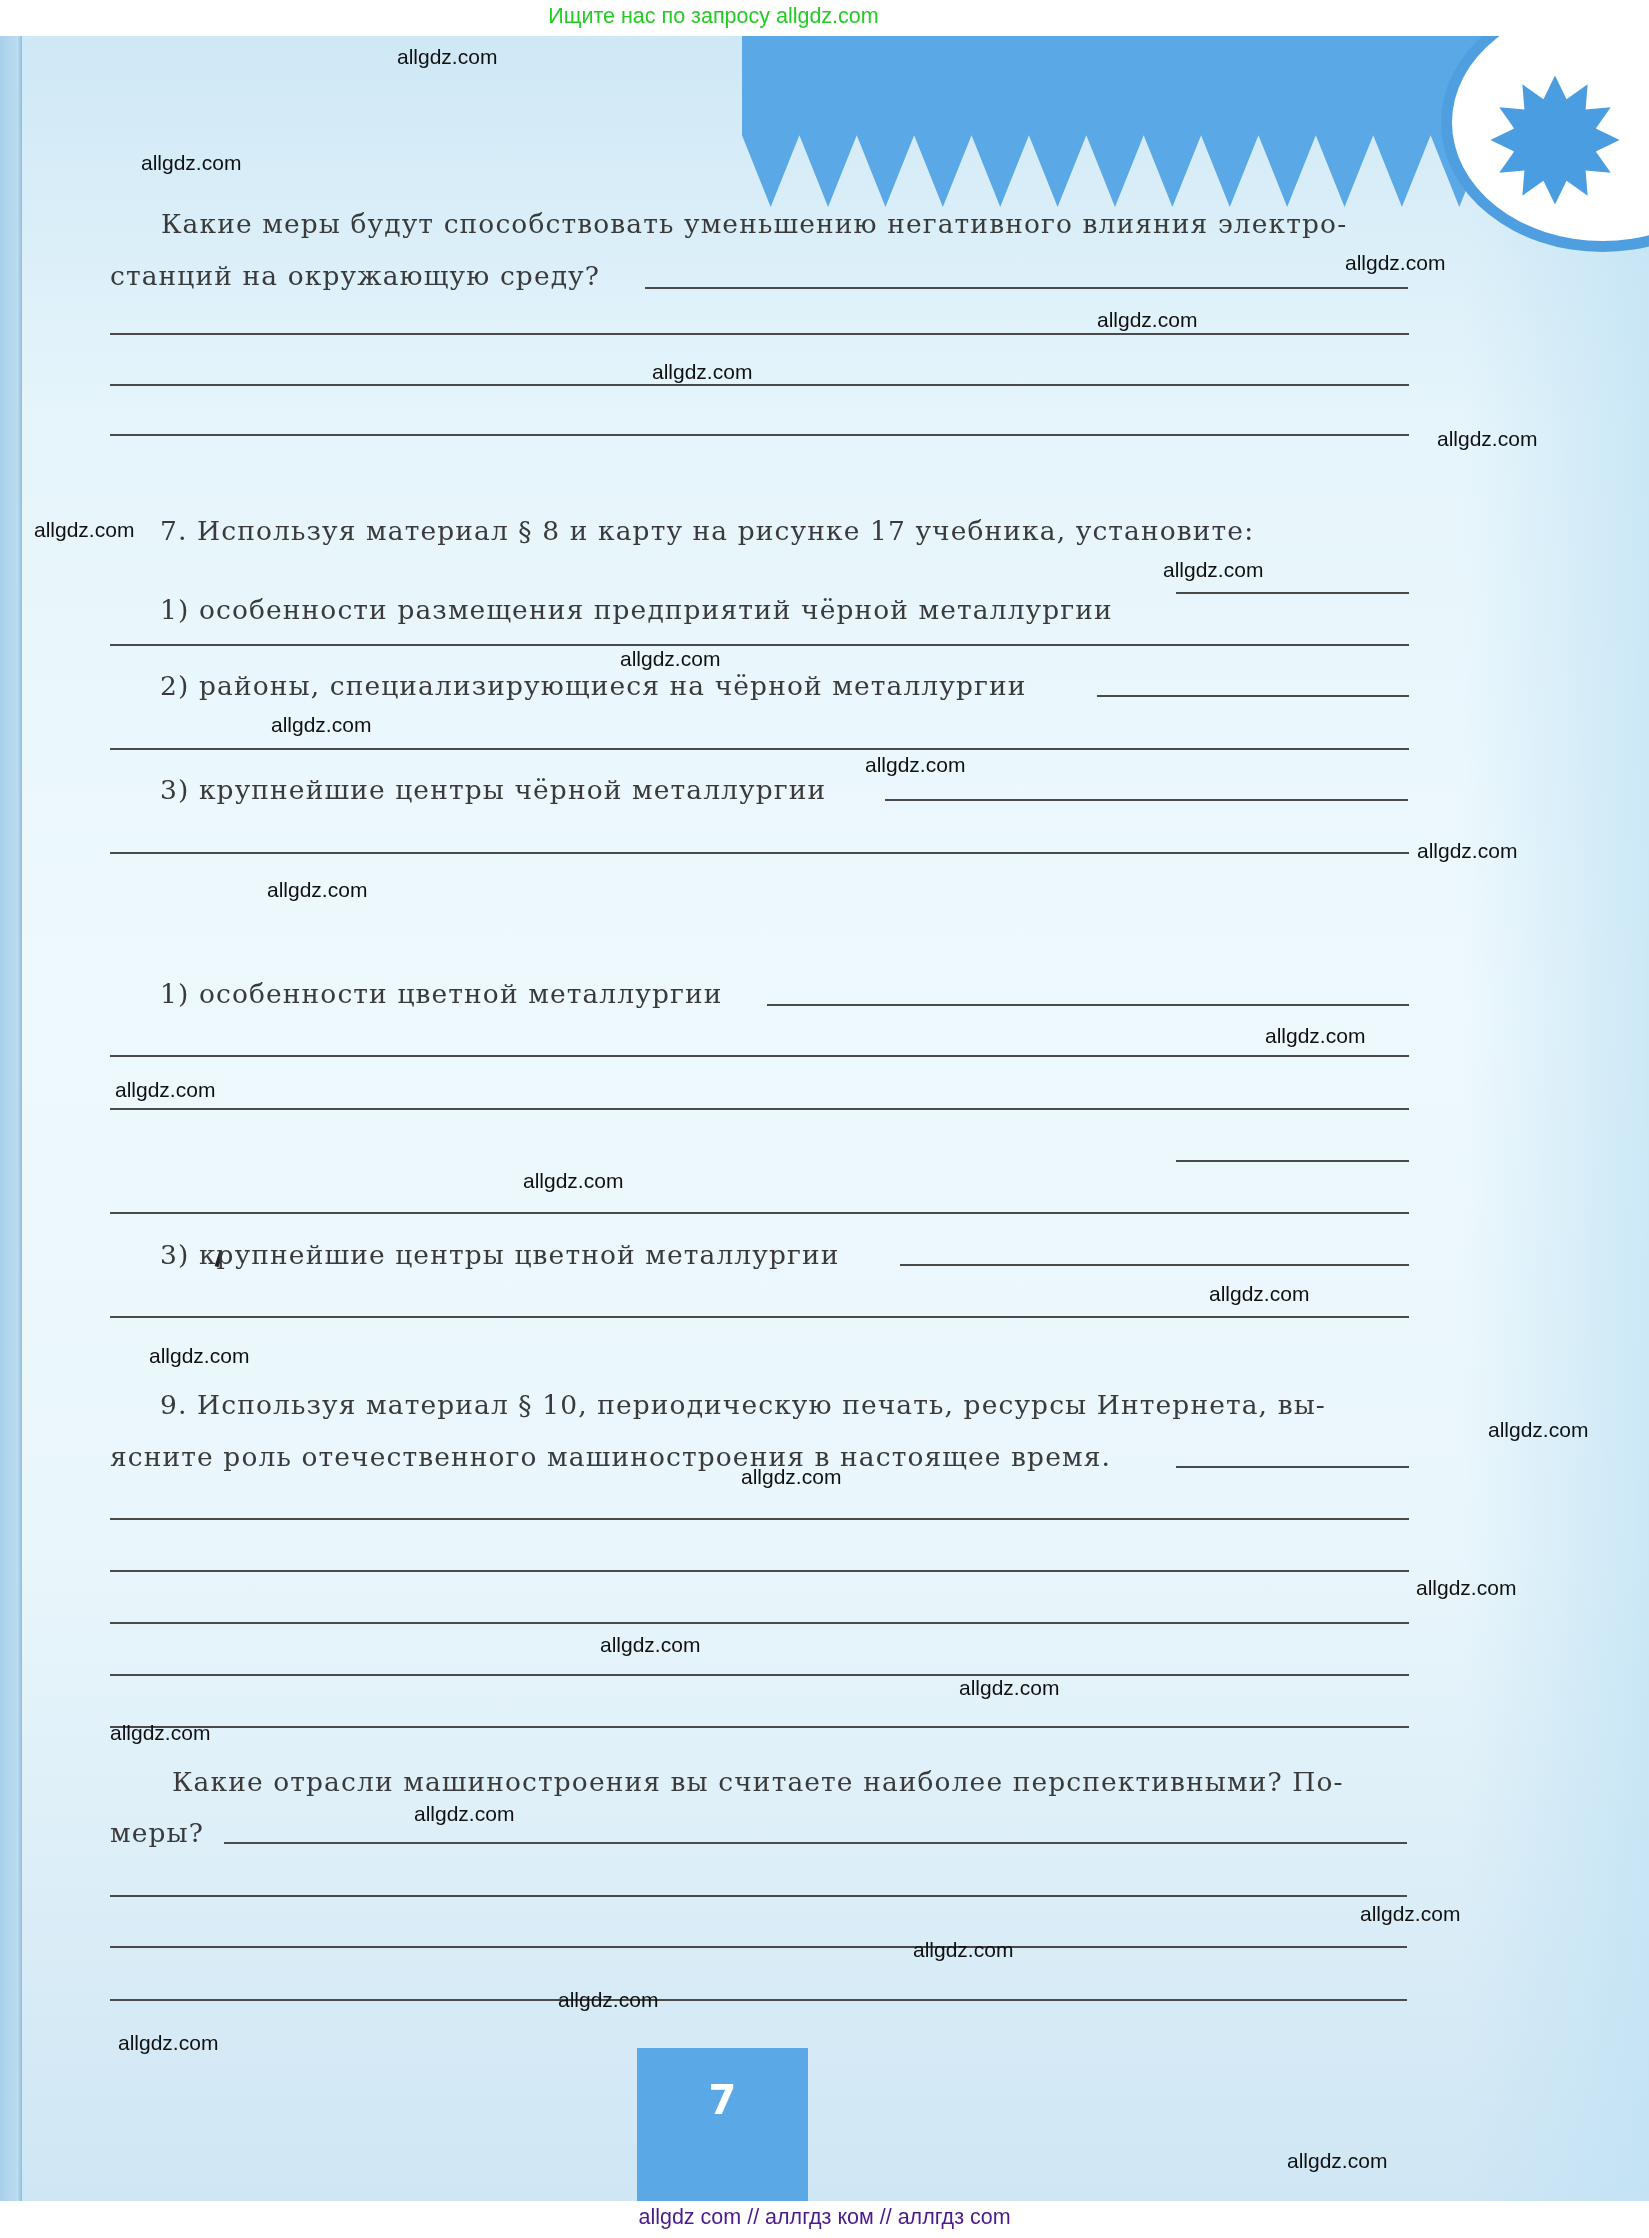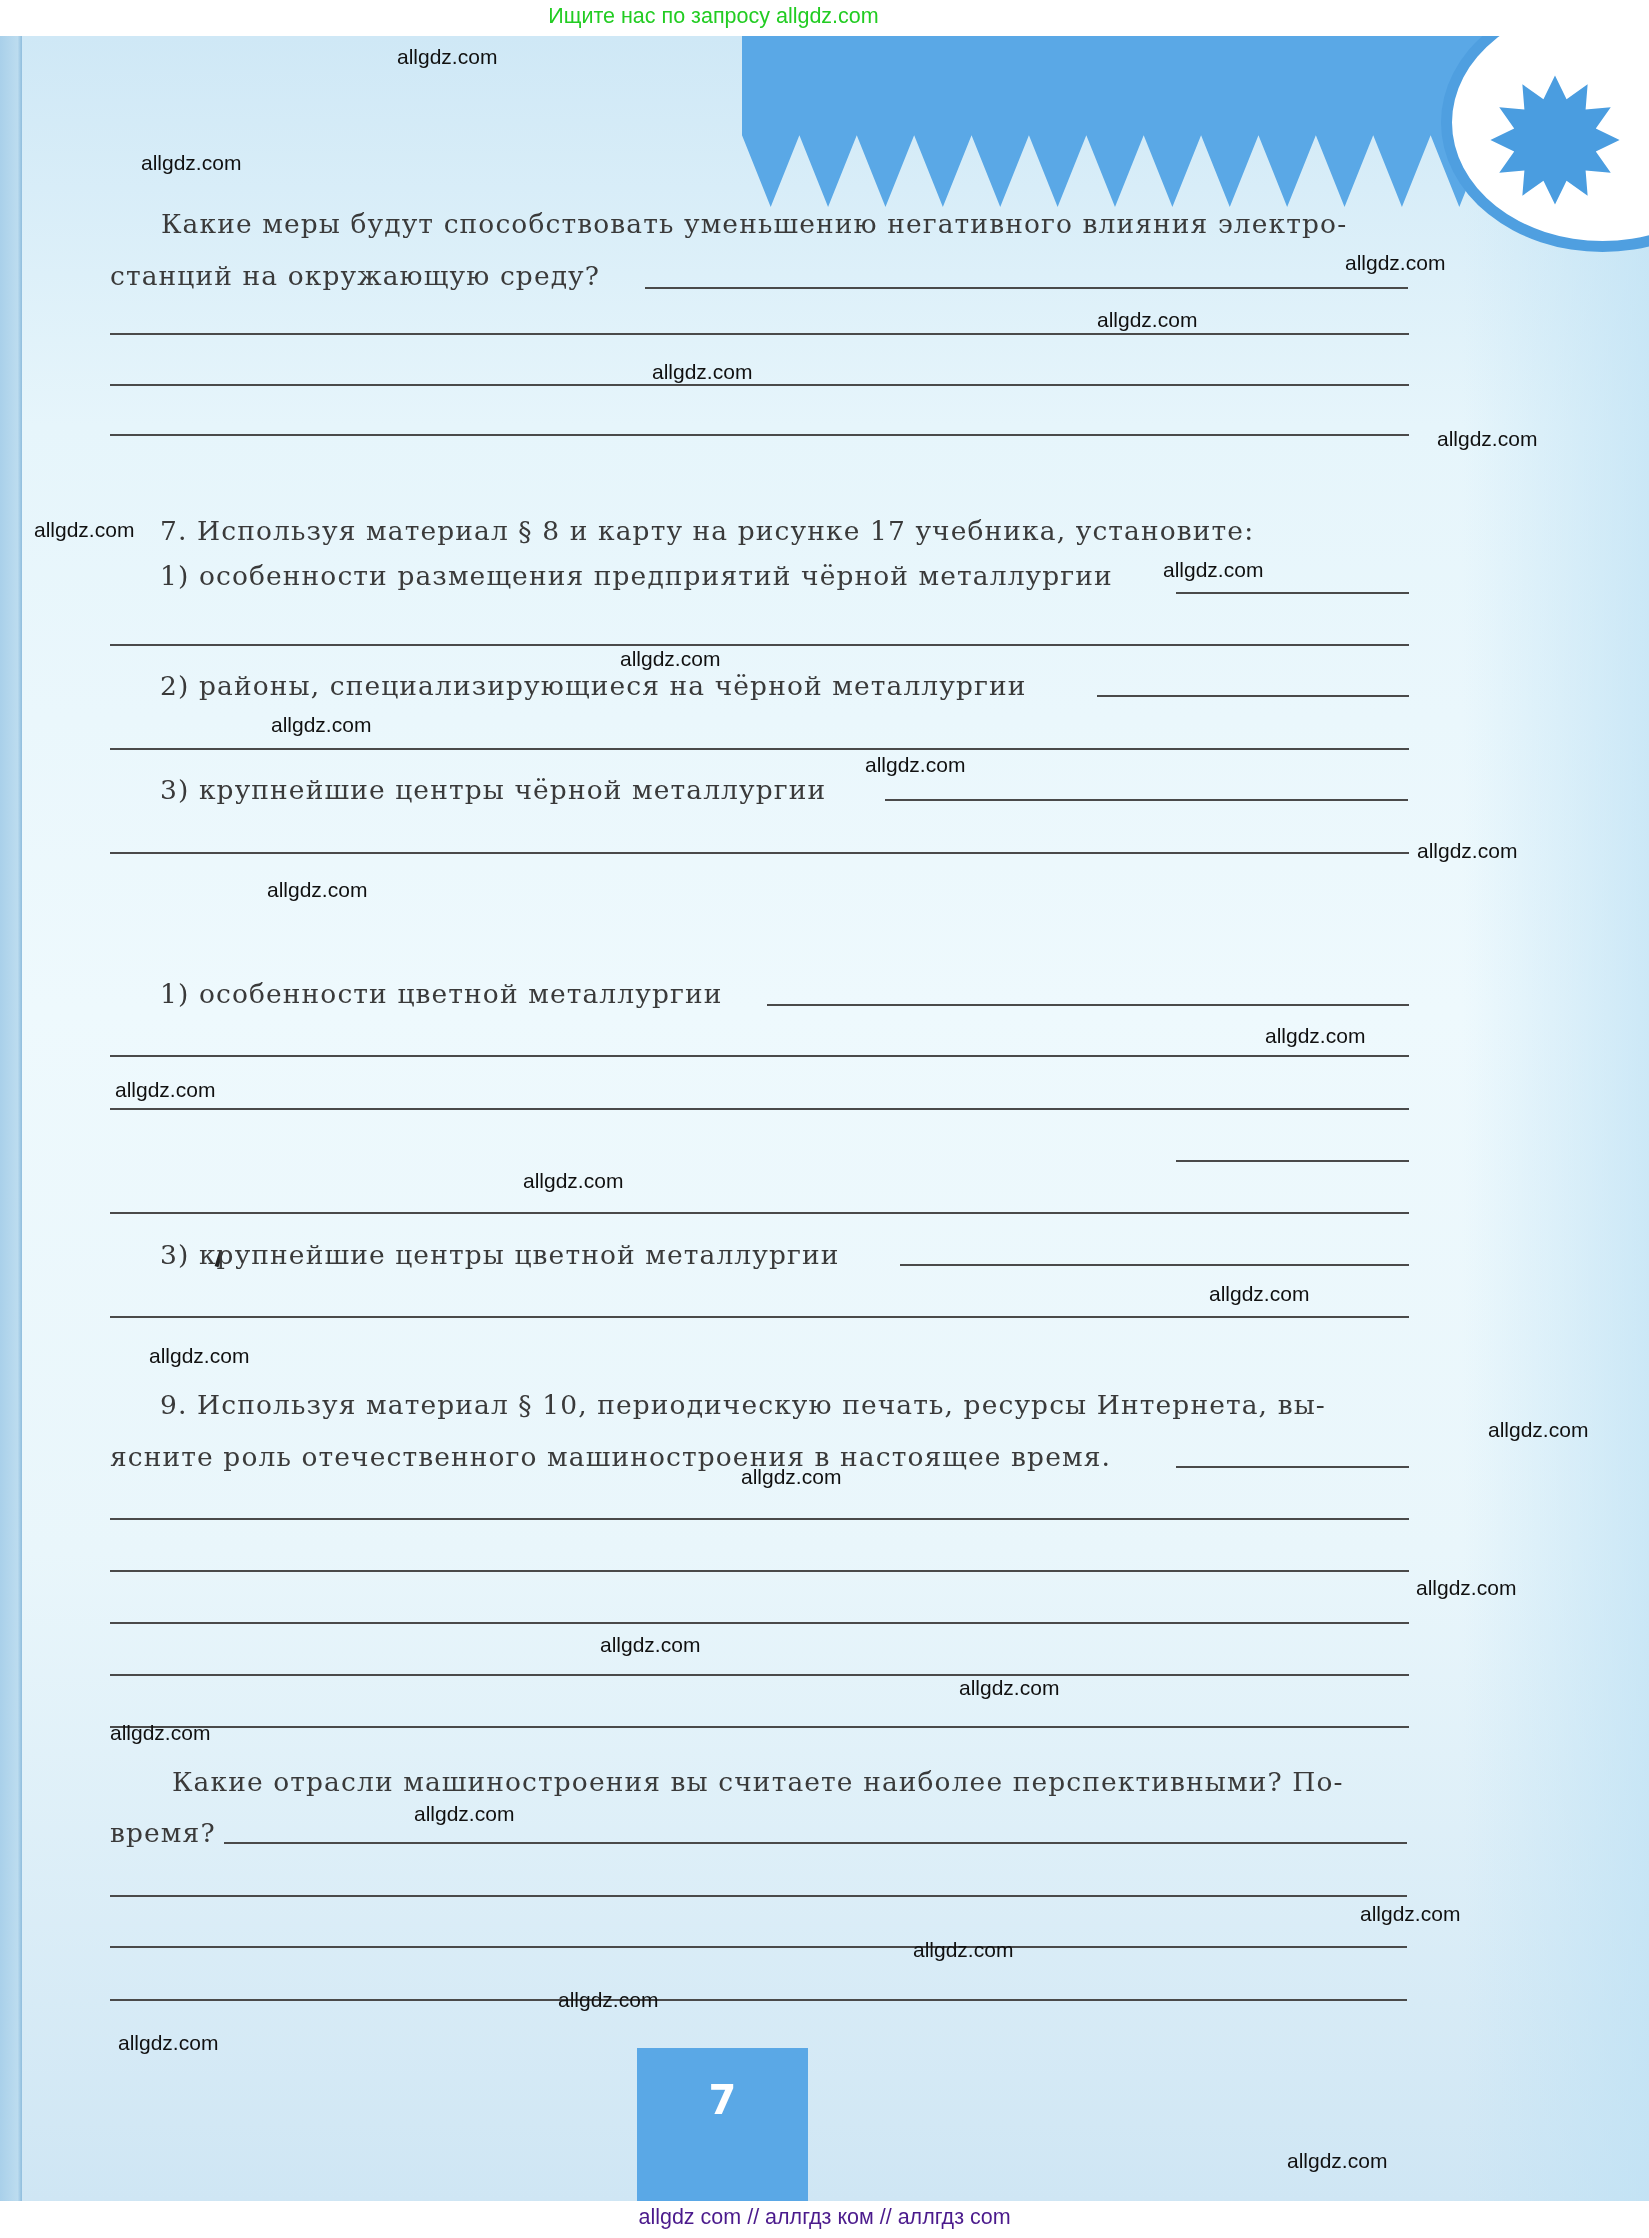--- a/index.html
+++ b/index.html
@@ -51,21 +51,21 @@
   </svg>
 
   <div class="q" style="left:161px;top:172px;">Какие меры будут способствовать уменьшению негативного влияния электро-</div>
   <div class="q" style="left:110px;top:224px;">станций на окружающую среду?</div>
   <div class="line" style="left:645px;top:251px;width:763px;"></div>
   <div class="line" style="left:110px;top:297px;width:1299px;"></div>
   <div class="line" style="left:110px;top:348px;width:1299px;"></div>
   <div class="line" style="left:110px;top:398px;width:1299px;"></div>
 
   <div class="q" style="left:160px;top:479px;">7. Используя материал § 8 и карту на рисунке 17 учебника, установите:</div>
-  <div class="q" style="left:160px;top:524px;">1) особенности размещения предприятий чёрной металлургии</div>
+  <div class="q" style="left:160px;top:558px;">1) особенности размещения предприятий чёрной металлургии</div>
   <div class="line" style="left:1176px;top:556px;width:233px;"></div>
   <div class="line" style="left:110px;top:608px;width:1299px;"></div>
   <div class="q" style="left:160px;top:634px;">2) районы, специализирующиеся на чёрной металлургии</div>
   <div class="line" style="left:1097px;top:659px;width:312px;"></div>
   <div class="line" style="left:110px;top:712px;width:1299px;"></div>
   <div class="q" style="left:160px;top:738px;">3) крупнейшие центры чёрной металлургии</div>
   <div class="line" style="left:885px;top:763px;width:523px;"></div>
   <div class="line" style="left:110px;top:816px;width:1299px;"></div>
 
   <div class="q" style="left:160px;top:942px;">1) особенности цветной металлургии</div>
@@ -82,21 +82,21 @@
   <div class="q" style="left:160px;top:1353px;">9. Используя материал § 10, периодическую печать, ресурсы Интернета, вы-</div>
   <div class="q" style="left:110px;top:1405px;">ясните роль отечественного машиностроения в настоящее время.</div>
   <div class="line" style="left:1176px;top:1430px;width:233px;"></div>
   <div class="line" style="left:110px;top:1482px;width:1299px;"></div>
   <div class="line" style="left:110px;top:1534px;width:1299px;"></div>
   <div class="line" style="left:110px;top:1586px;width:1299px;"></div>
   <div class="line" style="left:110px;top:1638px;width:1299px;"></div>
   <div class="line" style="left:110px;top:1690px;width:1299px;"></div>
 
   <div class="q" style="left:160px;top:1730px;margin-left:12px;">Какие отрасли машиностроения вы считаете наиболее перспективными? По-</div>
-  <div class="q" style="left:110px;top:1781px;">время?</div>
+  <div class="q" style="left:110px;top:1781px;">меры?</div>
   <div class="line" style="left:224px;top:1806px;width:1183px;"></div>
   <div class="line" style="left:110px;top:1859px;width:1297px;"></div>
   <div class="line" style="left:110px;top:1910px;width:1297px;"></div>
   <div class="line" style="left:110px;top:1963px;width:1297px;"></div>
 
   <div class="wm" style="left:397px;top:9.3px;">allgdz.com</div>
   <div class="wm" style="left:141px;top:115px;">allgdz.com</div>
   <div class="wm" style="left:1345px;top:215px;">allgdz.com</div>
   <div class="wm" style="left:1097px;top:272px;">allgdz.com</div>
   <div class="wm" style="left:652px;top:324px;">allgdz.com</div>

